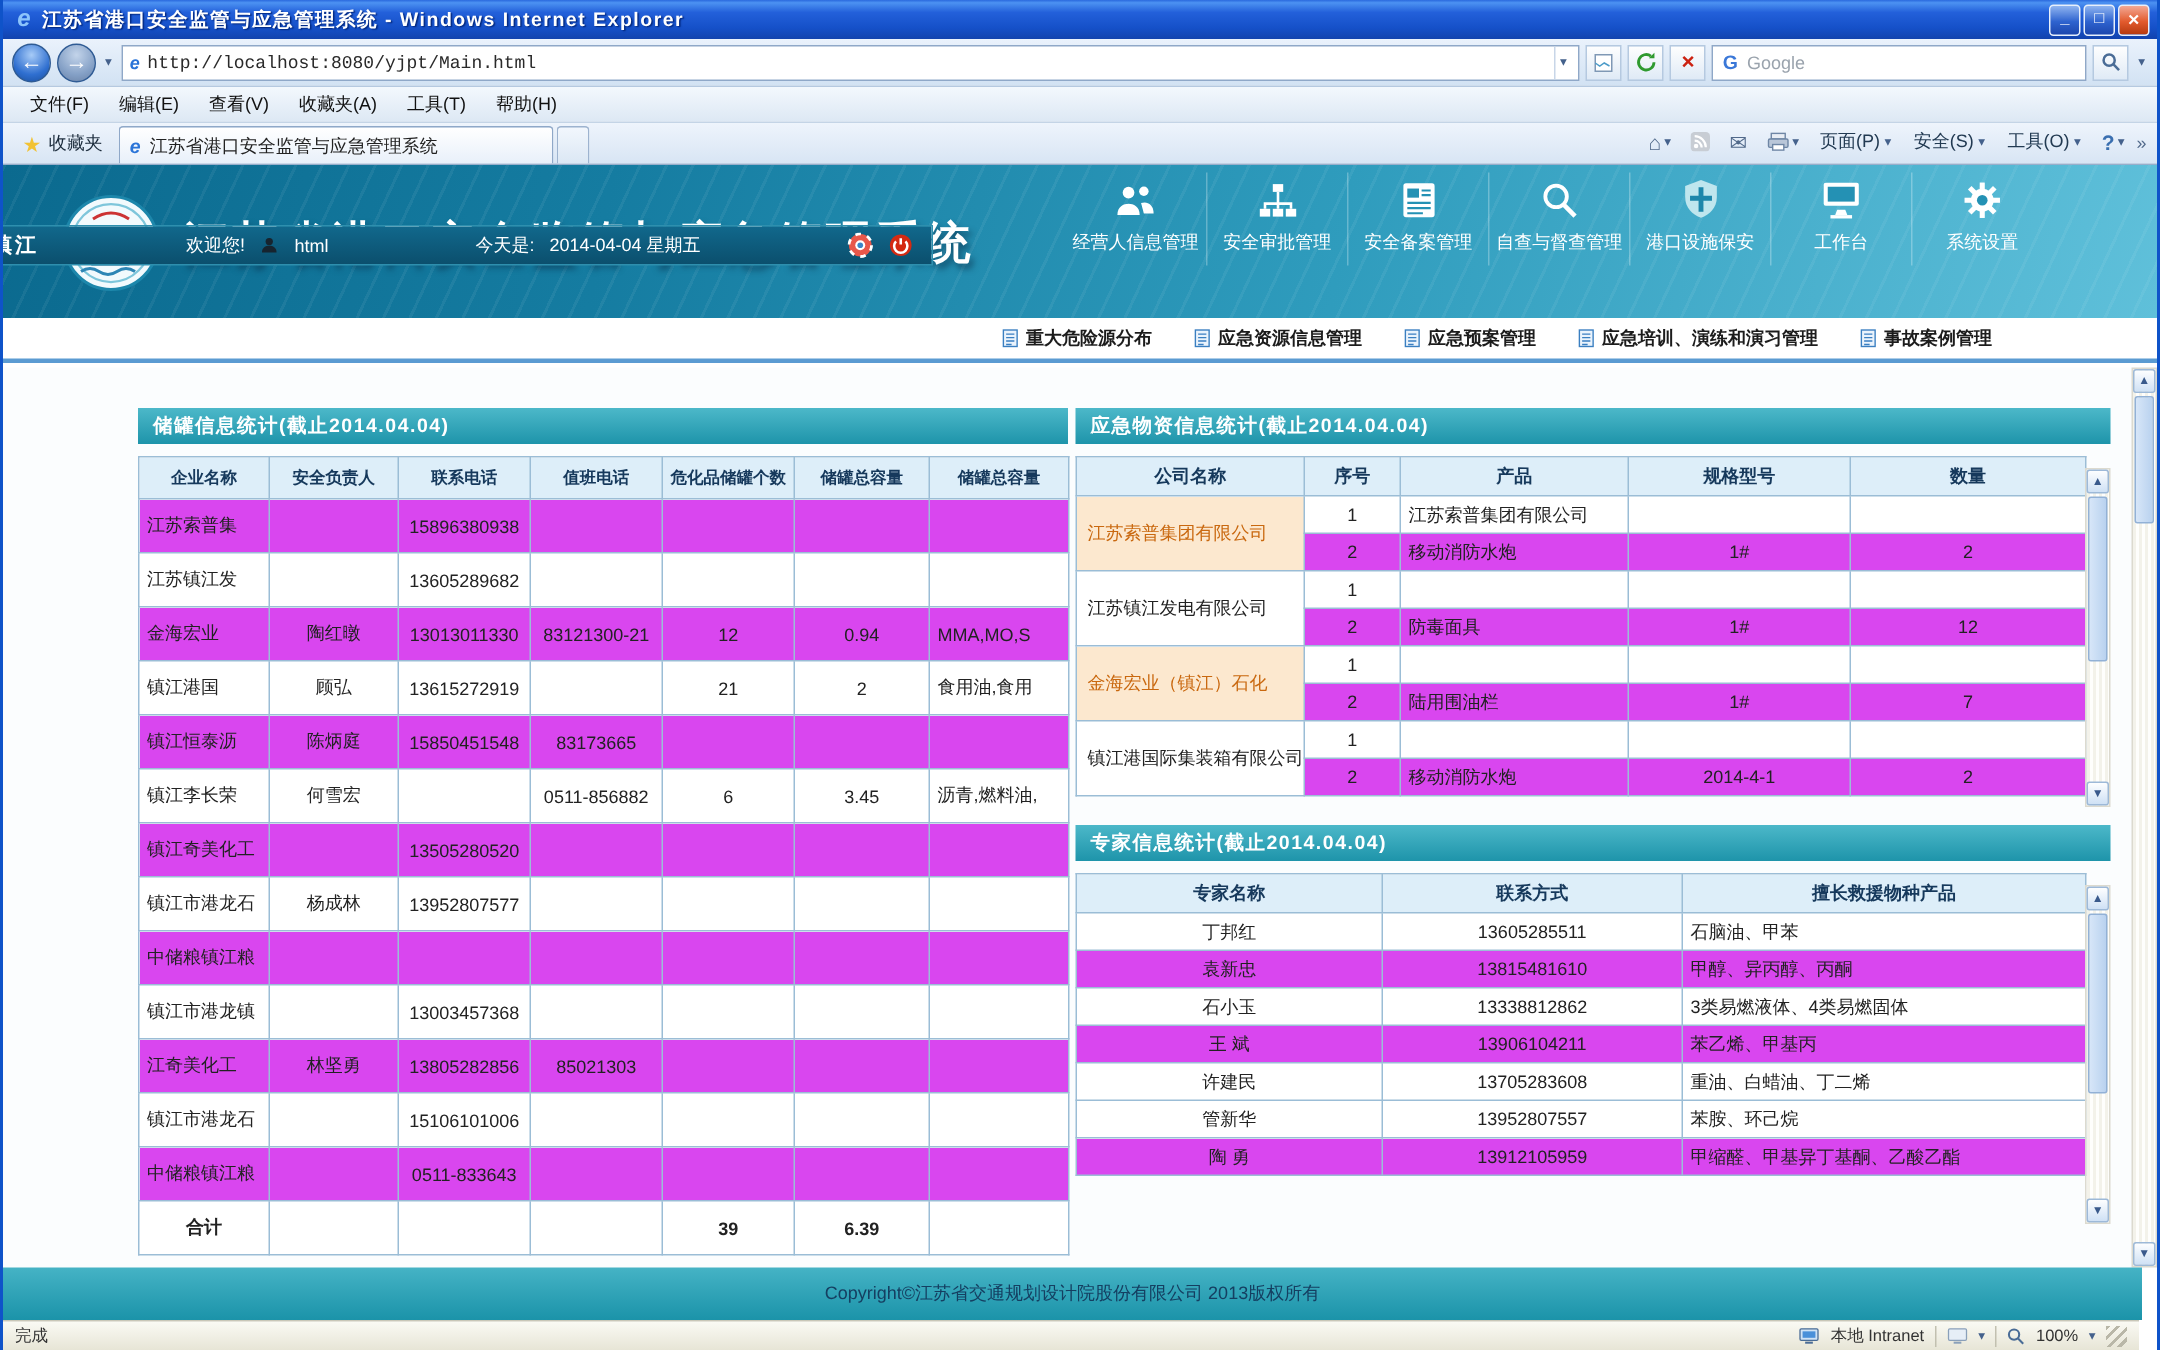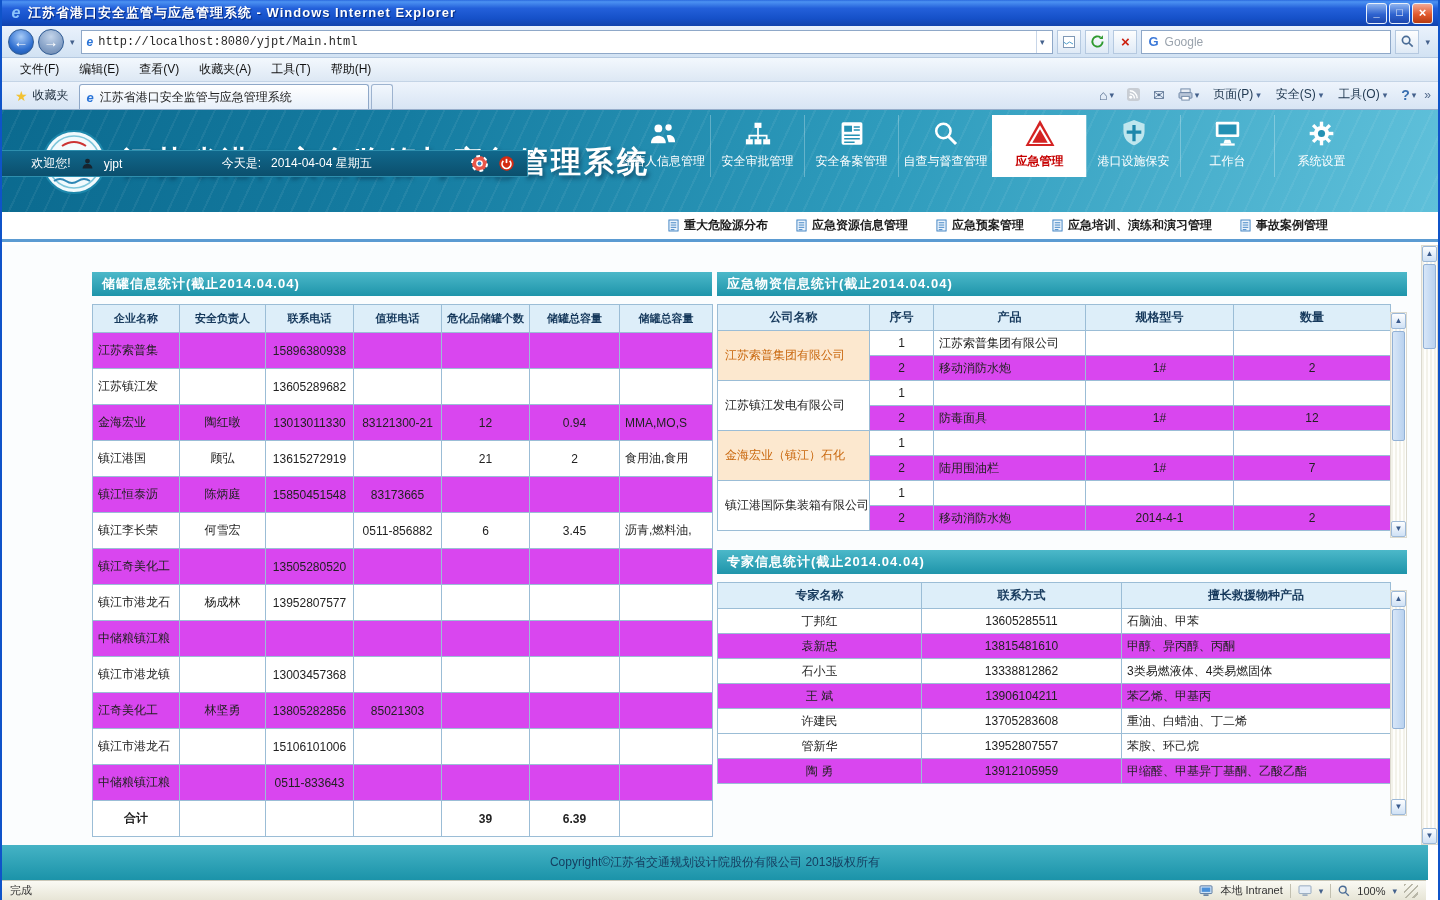--- a/index.html
+++ b/index.html
@@ -247,21 +247,21 @@
               <path d="M5.5 8.5h7"></path>
             </g>
           </svg>
         <span class="city">镇江</span>
         <span class="grow"></span>
         <span>欢迎您!</span>
         <svg width="13" height="13" viewBox="0 0 16 16">
             <circle cx="8" cy="5" r="3" fill="#17242f"></circle>
             <path d="M2 14c0-4 3-5.5 6-5.5s6 1.5 6 5.5z" fill="#17242f"></path>
           </svg>
-        <span>yjpt</span>
+        <span>html</span>
         <span class="grow"></span>
         <span>今天是:</span>
         <span>2014-04-04 星期五</span>
         <span class="grow"></span>
         <svg width="17" height="17" viewBox="0 0 18 18">
             <circle cx="9" cy="9" r="8" fill="#e8574a"></circle>
             <circle cx="9" cy="9" r="8" fill="none" stroke="#fff" stroke-width="2" stroke-dasharray="4 4.5"></circle>
             <circle cx="9" cy="9" r="3.5" fill="#fff"></circle>
             <circle cx="9" cy="9" r="2" fill="#3a86c8"></circle>
           </svg>
@@ -307,30 +307,20 @@
         </div>
         <div class="nav-item">
           <span class="nav-ico">
             <svg width="27" height="27" viewBox="0 0 32 32">
                 <circle cx="13.5" cy="13" r="8.5" fill="none" stroke="#fff" stroke-width="3"></circle>
                 <path d="M19.5 19.5l9 9" stroke="#fff" stroke-width="3.6"></path>
               </svg>
           </span>
           <span class="nav-label">自查与督查管理</span>
         </div>
-        <div class="nav-item active">
-          <span class="nav-ico">
-            <svg width="32" height="28" viewBox="0 0 32 29">
-                <path d="M16 1L31 28H1Z" fill="#d42222"></path>
-                <path d="M16 6.5L27.5 26h-23Z" fill="#fff"></path>
-                <path d="M16 10.5L24 24.5H8Z" fill="#d42222"></path>
-              </svg>
-          </span>
-          <span class="nav-label">应急管理</span>
-        </div>
         <div class="nav-item">
           <span class="nav-ico">
             <svg width="26" height="28" viewBox="0 0 32 34">
                 <path d="M16 1l13 5v9c0 9-6 14.5-13 17C9 29.5 3 24 3 15V6z" fill="#bfe6ee"></path>
                 <path d="M16 7v20M7 16h18" stroke="#1d87ab" stroke-width="4"></path>
               </svg>
           </span>
           <span class="nav-label">港口设施保安</span>
         </div>
         <div class="nav-item">

